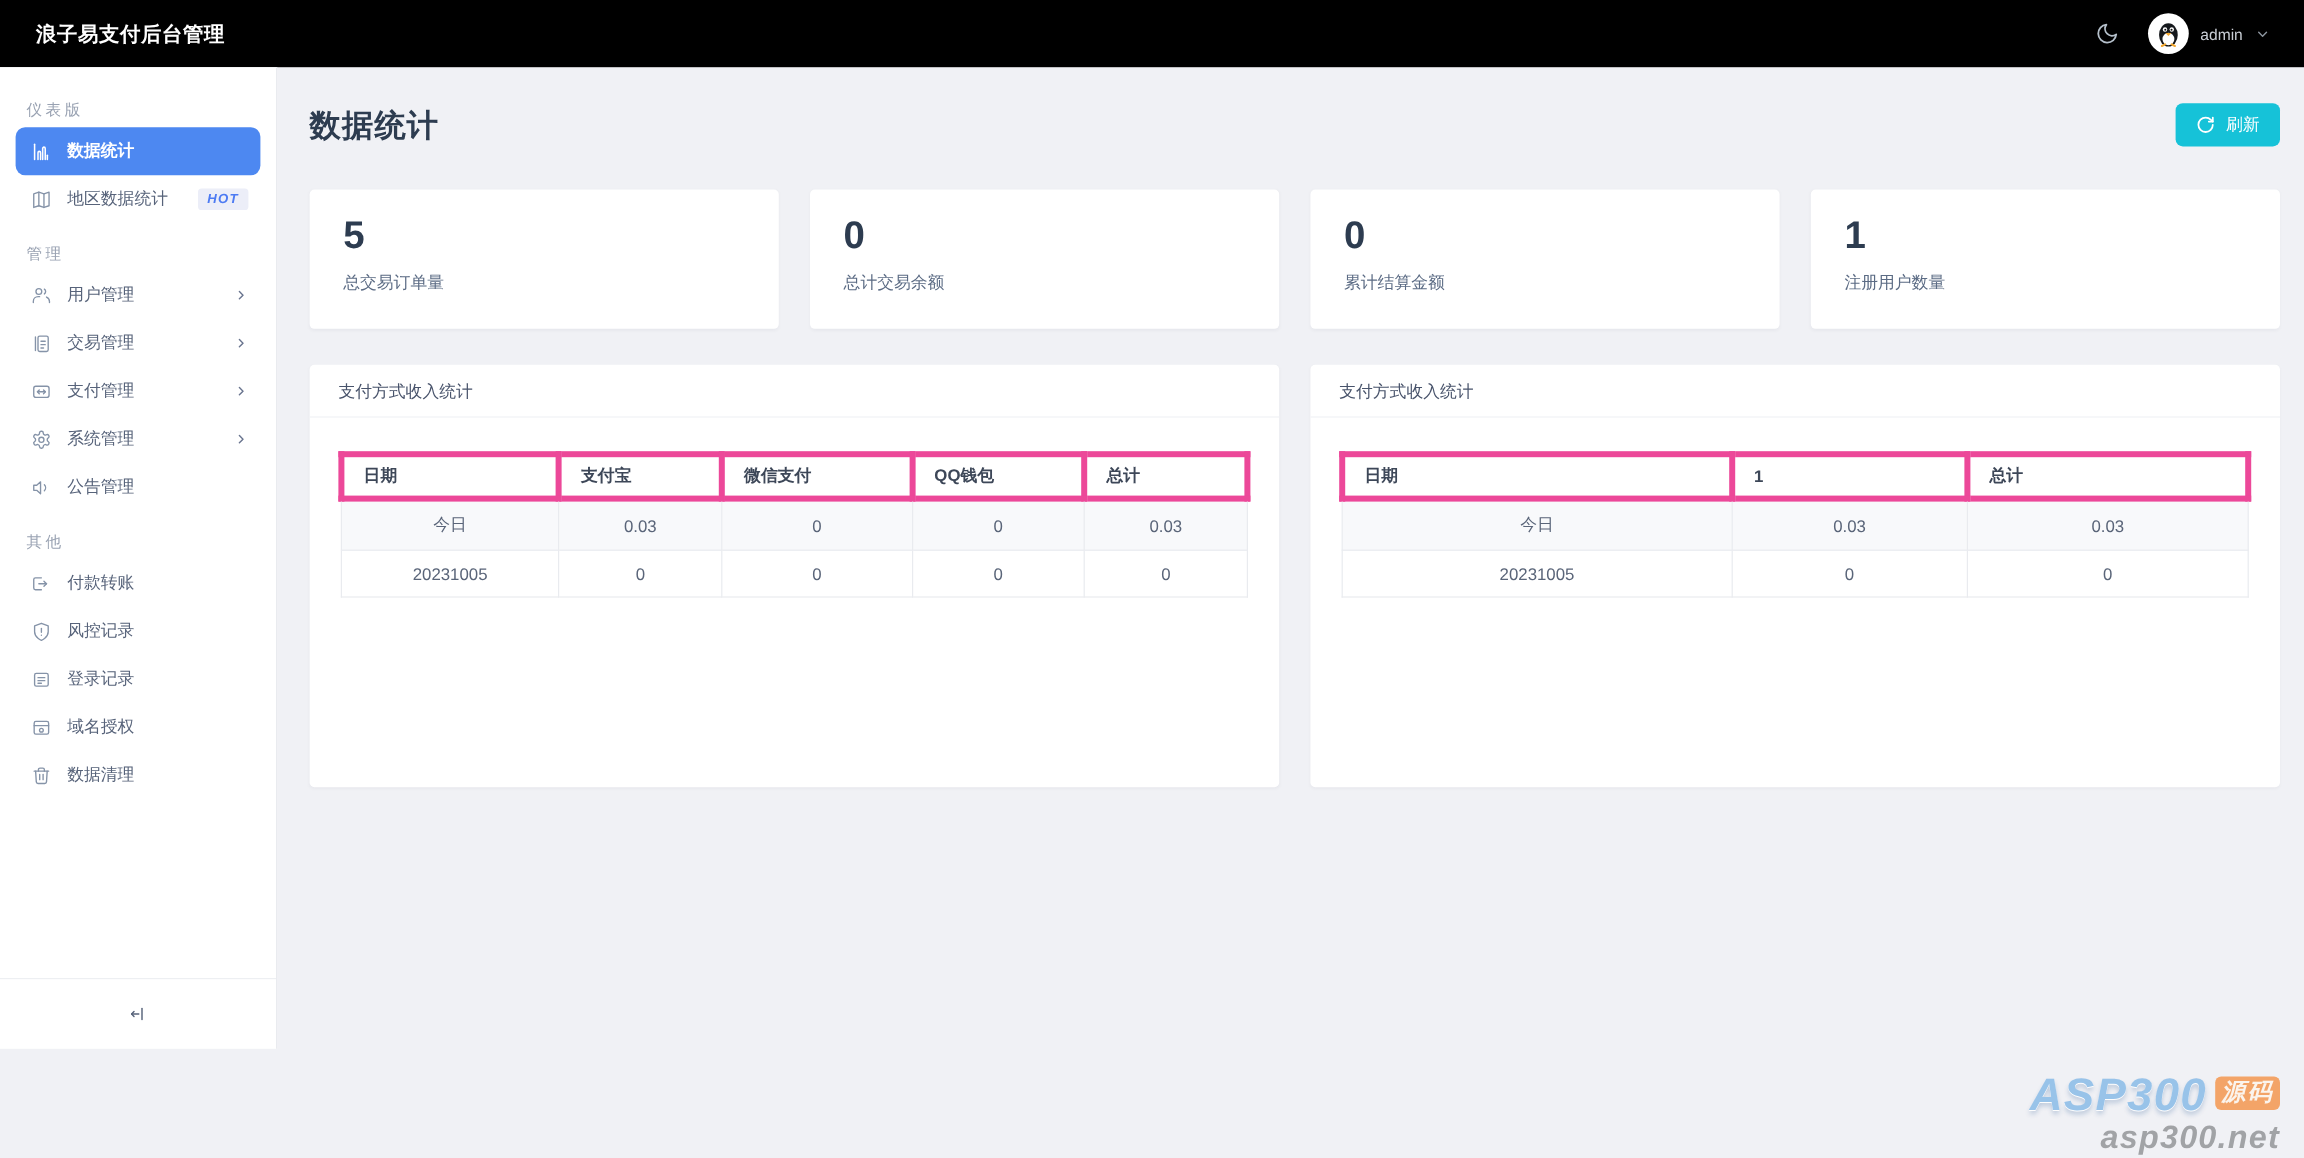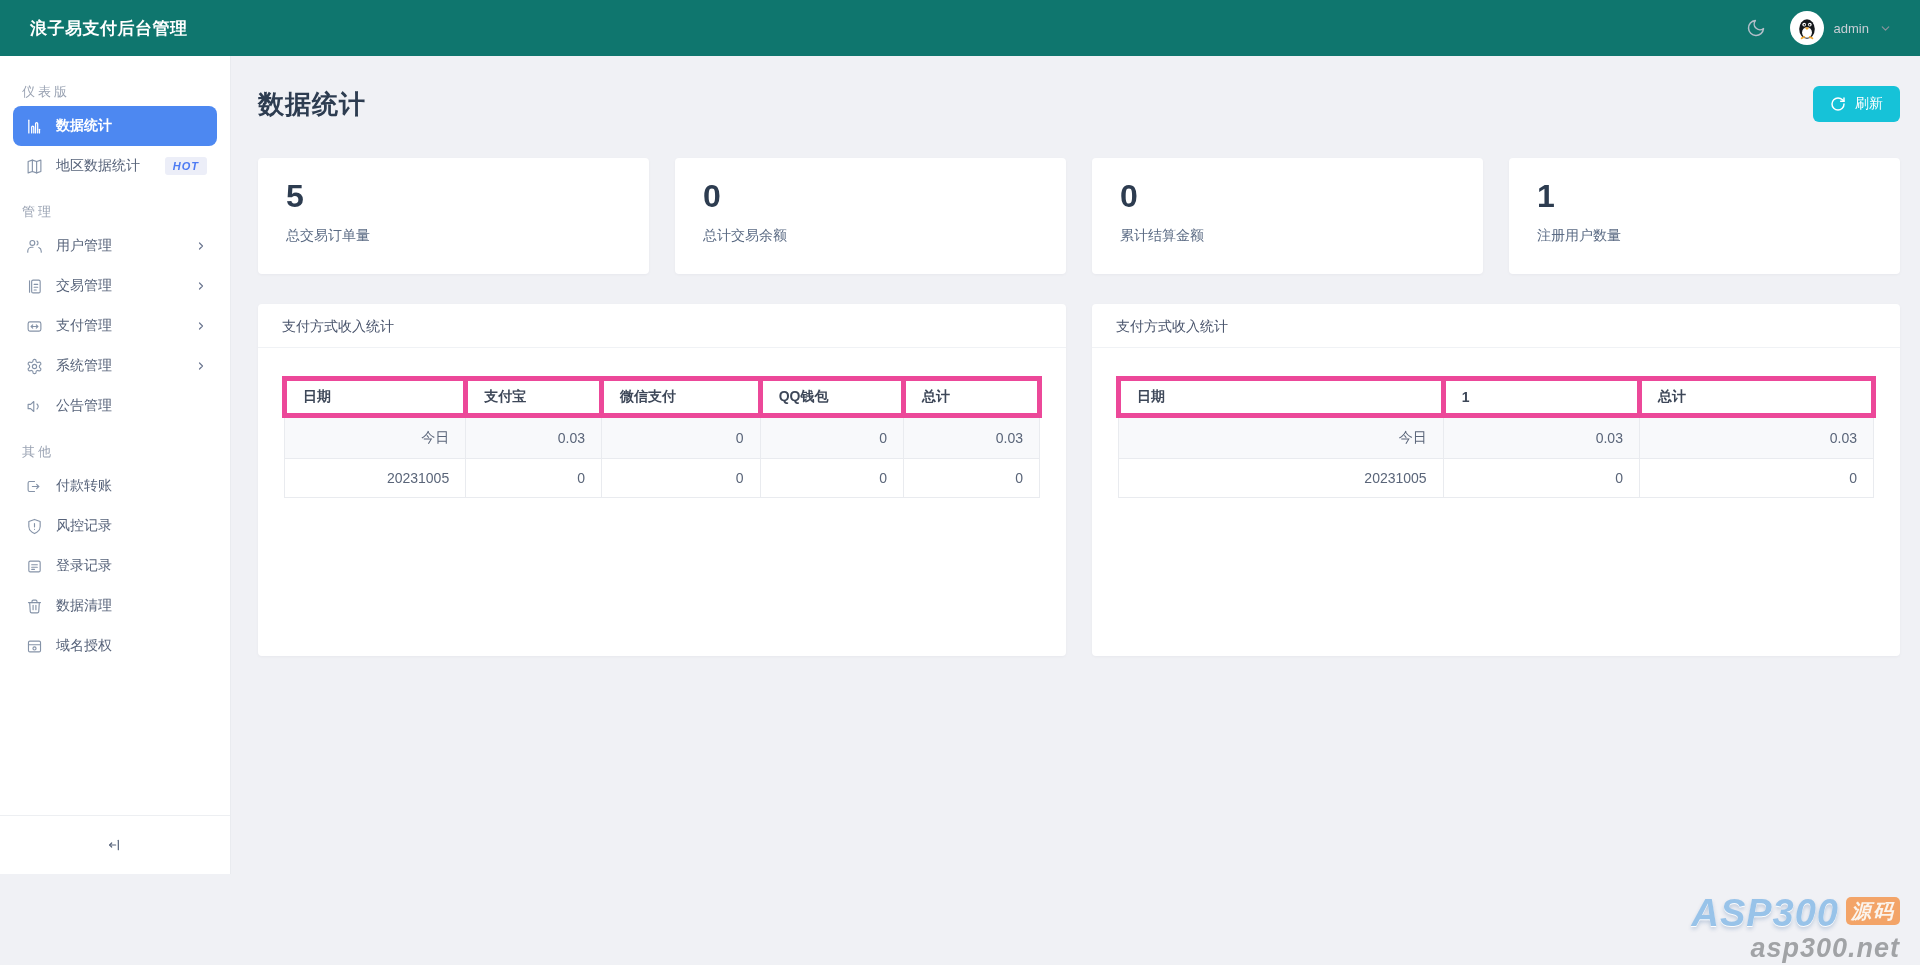--- a/index.html
+++ b/index.html
@@ -5,21 +5,21 @@
   * { box-sizing: border-box; margin: 0; padding: 0; }
   html,body { width: 1920px; height: 965px; }
   body {
     font-family: "Liberation Sans", "DejaVu Sans", sans-serif;
     background: #f0f1f5;
     overflow: hidden;
     position: relative;
   }
   
   .topbar {
-    height: 56px; background: #0f766e;
+    height: 56px; background: #000000;
     display: flex; align-items: center;
     padding: 0 28px 0 30px;
   }
   .brand { color: #ffffff; font-size: 17px; font-weight: bold; letter-spacing: .5px; }
   .topbar-right { margin-left: auto; display: flex; align-items: center; gap: 24px; }
   .moon-btn { color: #b4bfca; display: flex; cursor: pointer; }
   .user-chip { display: flex; align-items: center; gap: 10px; cursor: pointer; }
   .avatar {
     width: 34px; height: 34px; border-radius: 50%; background: #ffffff;
     display: flex; align-items: center; justify-content: center; overflow: hidden;
@@ -83,21 +83,21 @@
   .panel-head {
     height: 44px; line-height: 44px; padding: 0 24px; font-size: 14px;
     color: #48536b; border-bottom: 1px solid #f0f2f5;
   }
   .panel-body { padding: 28px 24px 0; }
   table.data { width: 100%; border-collapse: collapse; font-size: 14px; table-layout: fixed; }
   .data th {
     border: 5px solid #ec4899; text-align: left; padding: 7px 16px;
     color: #3d4758; font-weight: bold;
   }
-  .data td { border: 1px solid #e9ebef; text-align: right; padding: 11px 16px; color: #5a6579; }
+  .data td { border: 1px solid #e9ebef; text-align: center; padding: 11px 16px; color: #5a6579; }
   .data tbody tr.shaded { background: #f8f9fb; }
 
   
   .watermark {
     position: absolute; right: 20px; bottom: 2px; text-align: right;
     font-style: italic; font-weight: bold; line-height: 1.02;
     opacity: .88; pointer-events: none;
   }
   .wm-top { display: flex; align-items: flex-start; justify-content: flex-end; gap: 7px; }
   .wm-brand {
@@ -288,39 +288,39 @@
               <path d="M8 13h8"></path>
               <path d="M8 16h4"></path>
             </svg>
         </span>
         <span>登录记录</span>
       </div>
 
       <div class="nav-item">
         <span class="nav-icon">
           <svg width="17" height="17" viewBox="0 0 24 24" fill="none" stroke="currentColor" stroke-width="1.6" stroke-linecap="round" stroke-linejoin="round">
+              <rect x="3.5" y="4.5" width="17" height="15" rx="2"></rect>
+              <path d="M3.5 9.5h17"></path>
+              <circle cx="12" cy="14.8" r="2.2"></circle>
+            </svg>
+        </span>
+        <span>域名授权</span>
+      </div>
+
+      <div class="nav-item">
+        <span class="nav-icon">
+          <svg width="17" height="17" viewBox="0 0 24 24" fill="none" stroke="currentColor" stroke-width="1.6" stroke-linecap="round" stroke-linejoin="round">
               <path d="M3.5 6.5h17"></path>
               <path d="M8.5 6.5V4.8a1.8 1.8 0 0 1 1.8-1.8h3.4a1.8 1.8 0 0 1 1.8 1.8v1.7"></path>
               <path d="M18.8 6.5 18 19.2a2 2 0 0 1-2 1.8H8a2 2 0 0 1-2-1.8L5.2 6.5"></path>
               <path d="M10 10.5v6"></path>
               <path d="M14 10.5v6"></path>
             </svg>
         </span>
         <span>数据清理</span>
-      </div>
-
-      <div class="nav-item">
-        <span class="nav-icon">
-          <svg width="17" height="17" viewBox="0 0 24 24" fill="none" stroke="currentColor" stroke-width="1.6" stroke-linecap="round" stroke-linejoin="round">
-              <rect x="3.5" y="4.5" width="17" height="15" rx="2"></rect>
-              <path d="M3.5 9.5h17"></path>
-              <circle cx="12" cy="14.8" r="2.2"></circle>
-            </svg>
-        </span>
-        <span>域名授权</span>
       </div>
 
     </nav>
     <div class="sidebar-foot">
       <span>
         <svg width="16" height="16" viewBox="0 0 24 24" fill="none" stroke="currentColor" stroke-width="1.8" stroke-linecap="round" stroke-linejoin="round">
             <path d="M17 5v14"></path>
             <path d="M13 12H4"></path>
             <path d="M7 9l-3 3 3 3"></path>
           </svg>

